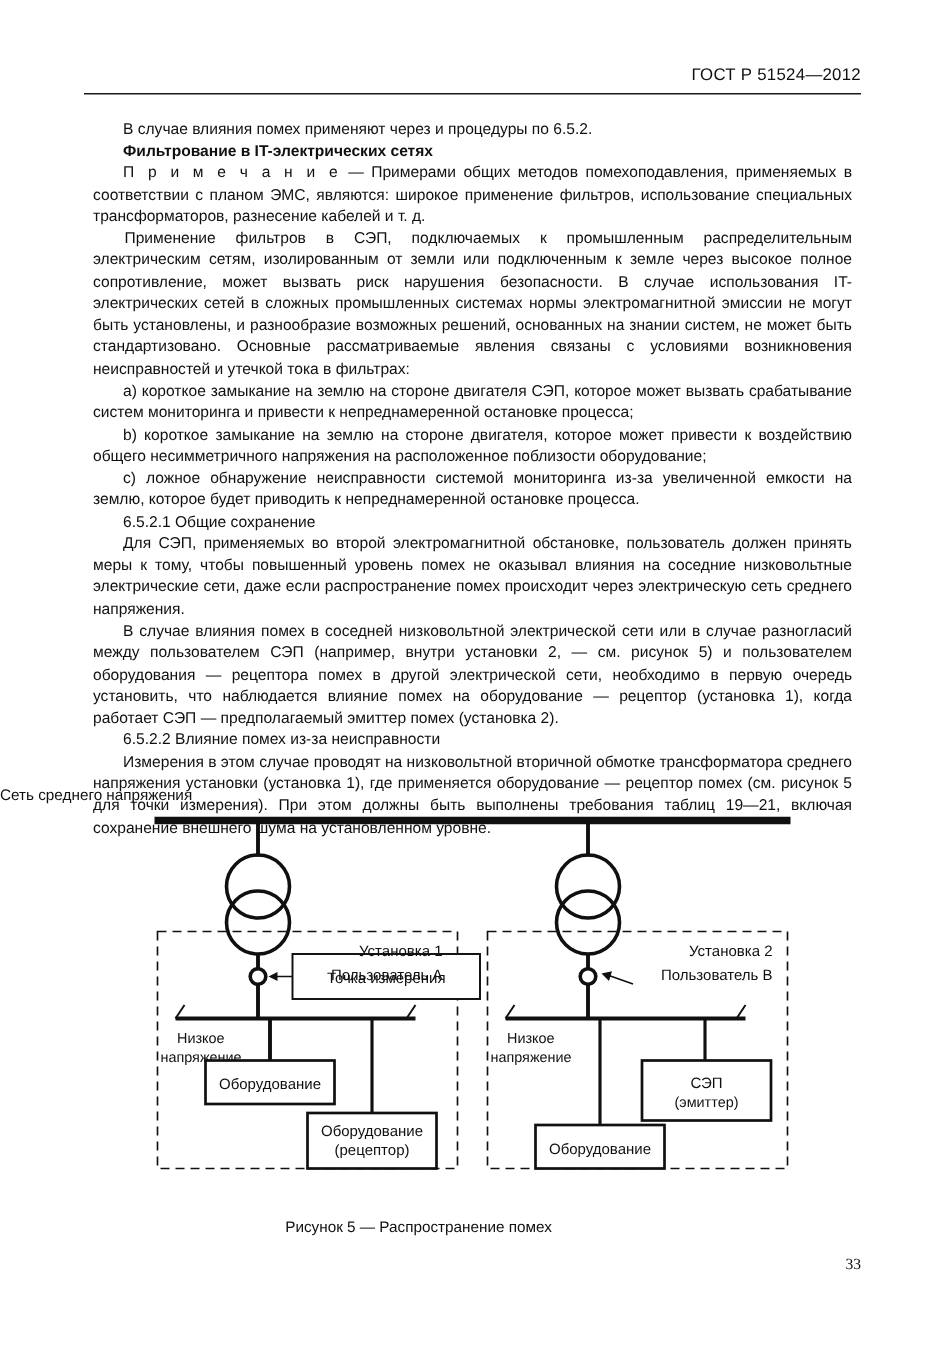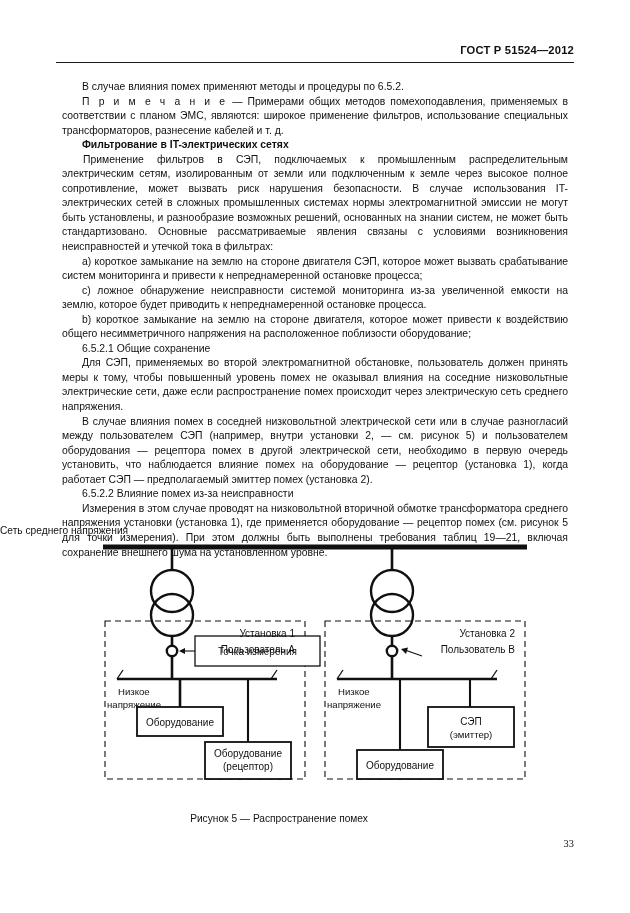--- a/index.html
+++ b/index.html
@@ -21,21 +21,21 @@
     width: 630px;
     height: 913px;
   }
 
   
   .header {
     position: absolute;
     top: 44px;
     right: 56px;
     font-size: 11.2px;
-    font-weight: bold;
+    font-weight: normal;
     letter-spacing: 0.2px;
     white-space: nowrap;
   }
   .header-rule {
     position: absolute;
     top: 62px;
     left: 56px;
     right: 56px;
     height: 1px;
     background: #1a1a1a;
@@ -112,31 +112,31 @@
 </head>
 <body>
 
 <div class="page">
 
   <div class="header">ГОСТ Р 51524—2012</div>
   <div class="header-rule"></div>
 
   <div class="content">
 
-    <p class="t">В случае влияния помех применяют методы и процедуры по 6.5.2.</p>
+    <p class="t">В случае влияния помех применяют через и процедуры по 6.5.2.</p>
+
+    <p class="t b">Фильтрование в IT-электрических сетях</p>
 
     <p class="t"><span class="spaced">П р и м е ч а н и е</span><span> — Примерами общих методов помехоподавления, применяемых в соответствии с планом ЭМС, являются: широкое применение фильтров, использование специальных трансформаторов, разнесение  кабелей и т. д.</span></p>
 
-    <p class="t b">Фильтрование в IT-электрических сетях</p>
-
     <p class="t sp">Применение  фильтров в СЭП, подключаемых к промышленным распределительным электрическим сетям, изолированным от земли или  подключенным к земле через высокое полное сопротивление, может вызвать риск нарушения безопасности. В случае использования  IT-электрических сетей в сложных промышленных системах нормы электромагнитной эмиссии не могут быть установлены, и разнообразие возможных решений, основанных на знании систем,  не может быть стандартизовано. Основные рассматриваемые явления  связаны с условиями возникновения неисправностей и утечкой тока в фильтрах:</p>
 
     <p class="t">a) короткое замыкание на землю на стороне двигателя  СЭП, которое может вызвать срабатывание систем  мониторинга и  привести  к непреднамеренной остановке процесса;</p>
+    <p class="t">b) короткое замыкание на землю на стороне двигателя, которое  может привести к воздействию общего несимметричного напряжения  на расположенное поблизости оборудование;</p>
     <p class="t">c) ложное обнаружение неисправности системой  мониторинга из-за увеличенной емкости на землю, которое будет приводить к непреднамеренной остановке процесса.</p>
-    <p class="t">b) короткое замыкание на землю на стороне двигателя, которое  может привести к воздействию общего несимметричного напряжения  на расположенное поблизости оборудование;</p>
 
 
 
     <p class="t">6.5.2.1 Общие сохранение</p>
 
     <p class="t">Для СЭП,  применяемых во второй электромагнитной обстановке,  пользователь должен принять меры к тому, чтобы повышенный уровень помех  не оказывал влияния на соседние низковольтные электрические сети, даже если распространение помех происходит через электрическую сеть среднего напряжения.</p>
 
     <p class="t">В случае влияния помех в соседней    низковольтной  электрической  сети или в случае  разногласий между пользователем  СЭП (например, внутри установки 2, — см. рисунок 5)  и пользователем оборудования — рецептора помех в другой электрической сети, необходимо в первую очередь установить, что наблюдается влияние помех на  оборудование — рецептор  (установка 1), когда работает СЭП — предполагаемый эмиттер помех (установка 2).</p>
 
     <p class="t">6.5.2.2 Влияние помех из-за неисправности</p>

